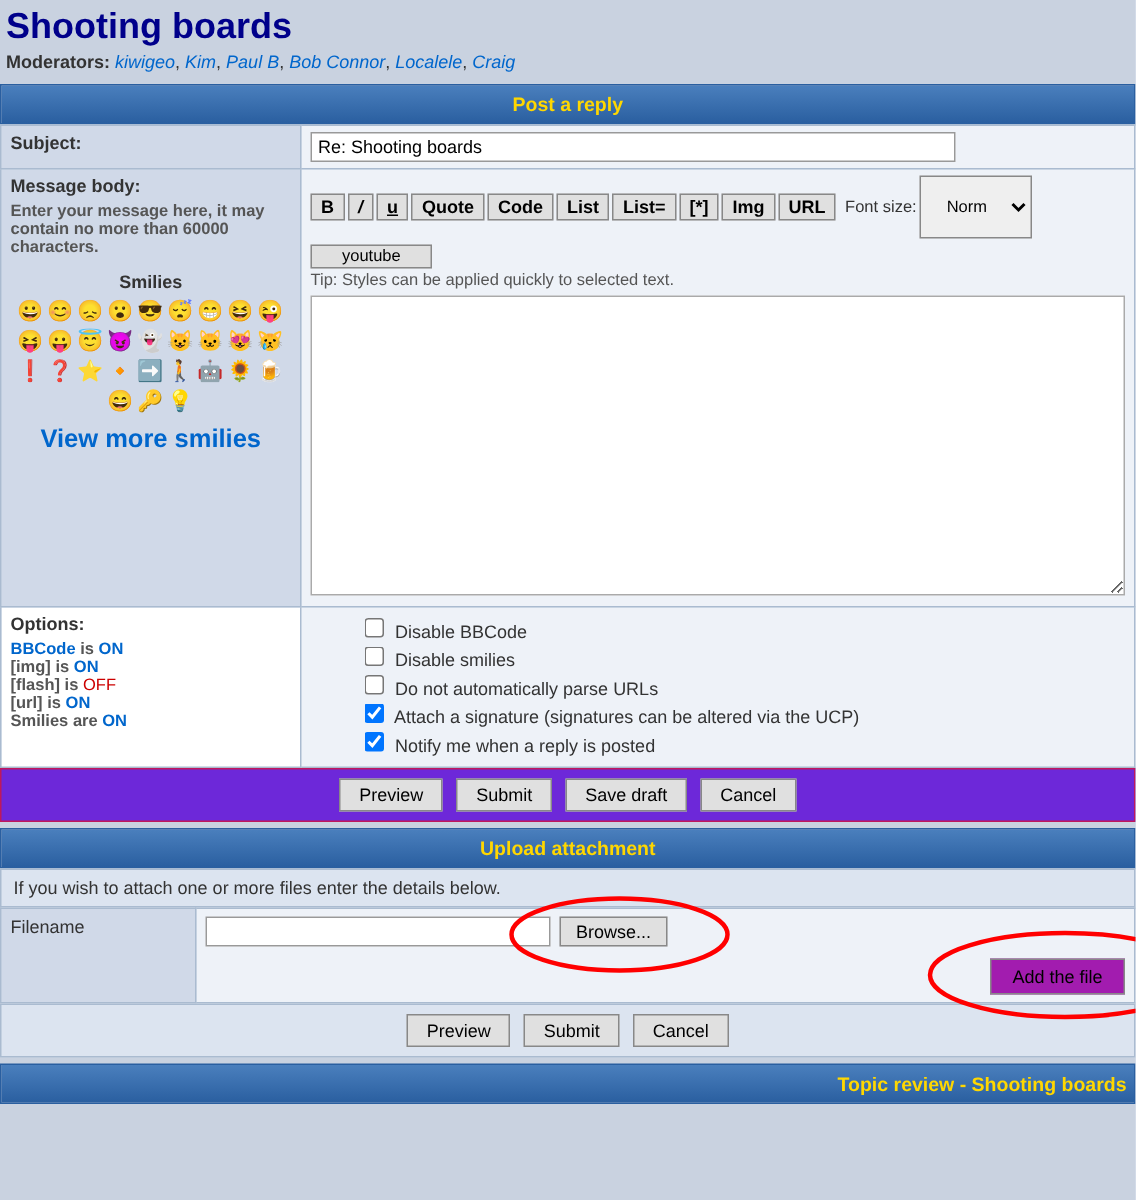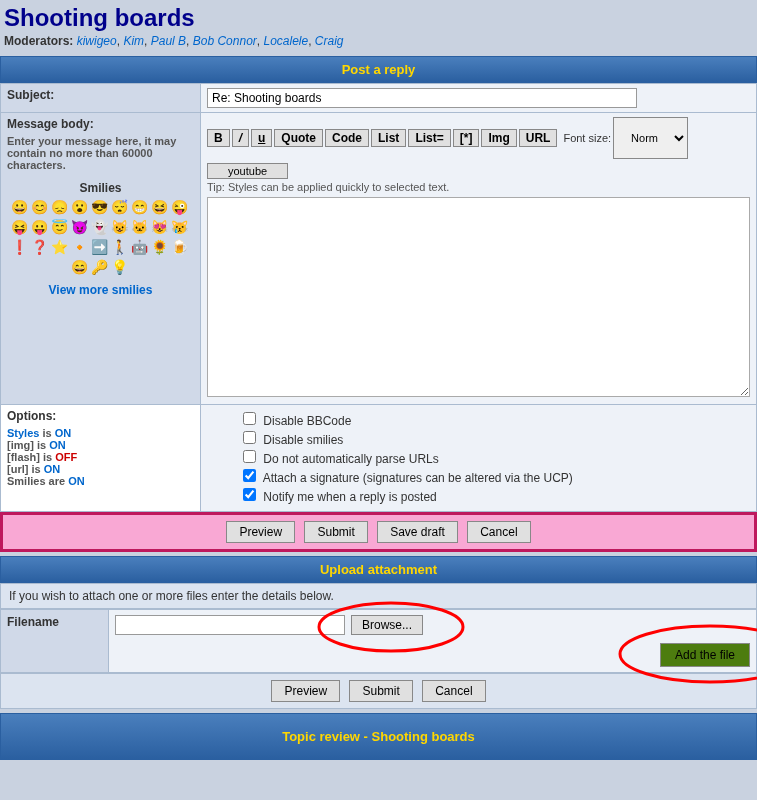--- a/index.html
+++ b/index.html
@@ -83,43 +83,43 @@
       resize: vertical;
       font-size: 12px;
       padding: 4px;
       background: white;
     }
 
     .smilies-section { text-align: center; }
     .smilies-title { font-weight: bold; font-size: 12px; margin-bottom: 4px; }
     .smilies-grid { display: flex; flex-wrap: wrap; justify-content: center; gap: 2px; margin-bottom: 6px; }
     .smiley { width: 18px; height: 18px; cursor: pointer; display: inline-block; font-size: 14px; }
-    .view-more { color: #0066cc; text-decoration: none; font-size: 12px; }
+    .view-more { color: #0066cc; text-decoration: none; font-size: 17px; }
 
     .label-cell-small {
       background: #ffffff;
       font-weight: bold;
       vertical-align: top;
       padding: 6px;
       width: 200px;
     }
 
     .options-info { font-size: 11px; color: #555; margin-top: 4px; }
     .bbcode-on { color: #0066cc; font-weight: bold; }
-    .bbcode-off { color: #cc0000; font-weight: bold; }
+    .bbcode-off { color: #cc0000; font-weight: normal; }
 
     .options-checkboxes { padding: 4px 6px; background: #eef2f8; }
     .options-checkboxes label { display: block; margin: 3px 0; font-size: 12px; padding-left: 36px; }
     .options-checkboxes input[type=checkbox] { margin-right: 4px; }
 
     .action-row {
       text-align: center;
       padding: 6px;
-      background: #f9a8d4;
-      border: 3px solid #be185d;
+      background: #6d28d9;
+      border: 1px solid #be185d;
     }
 
     .action-row button {
       margin: 0 3px;
       padding: 3px 12px;
       border: 1px solid #888;
       background: #e0e0e0;
       cursor: pointer;
       font-size: 12px;
     }
@@ -140,22 +140,22 @@
     }
 
     .upload-table td {
       padding: 5px 6px;
       vertical-align: top;
       border: 1px solid #aabbd0;
     }
 
     .upload-label-cell {
       background: #d0d9e8;
-      font-weight: bold;
-      width: 108px;
+      font-weight: normal;
+      width: 130px;
       vertical-align: middle;
     }
 
     .upload-input-cell {
       background: #eef2f8;
     }
 
     .filename-input {
       width: 230px;
       border: 1px solid #999;
@@ -169,21 +169,21 @@
       border: 1px solid #888;
       background: #e0e0e0;
       cursor: pointer;
       font-size: 12px;
       text-align: center;
     }
 
     .add-file-btn {
       padding: 4px 14px;
       border: 1px solid #888;
-      background: #4d7c0f;
+      background: #a21caf;
       cursor: pointer;
       font-size: 12px;
       display: block;
       margin-top: 4px;
       margin-left: auto;
     }
 
     .file-comment-textarea {
       width: 260px;
       height: 55px;
@@ -208,22 +208,22 @@
       background: #e0e0e0;
       cursor: pointer;
       font-size: 12px;
     }
 
     .bottom-section-header {
       background: linear-gradient(180deg, #4a7fbd 0%, #2a5fa0 100%);
       color: #ffd700;
       font-weight: bold;
       font-size: 13px;
-      text-align: center;
-      padding: 15px;
+      text-align: right;
+      padding: 5px;
       border: 1px solid #2a5fa0;
       margin-top: 4px;
     }
 
     .filename-upload-wrapper {
       position: relative;
       display: flex;
       align-items: center;
       gap: 6px;
     }
@@ -323,21 +323,21 @@
       </div>
       <div class="tip-text">Tip: Styles can be applied quickly to selected text.</div>
       <textarea class="message-textarea" style=""></textarea>
     </td>
   </tr>
   <tr>
     <td class="label-cell-small">
       <strong>Options:</strong>
       <div class="options-info">
         <div>
-          <span class="bbcode-on">Styles</span>
+          <span class="bbcode-on">BBCode</span>
           <span>is</span>
           <span class="bbcode-on">ON</span>
         </div>
         <div>
           <span>[img]</span>
           <span>is</span>
           <span class="bbcode-on">ON</span>
         </div>
         <div>
           <span>[flash]</span>

